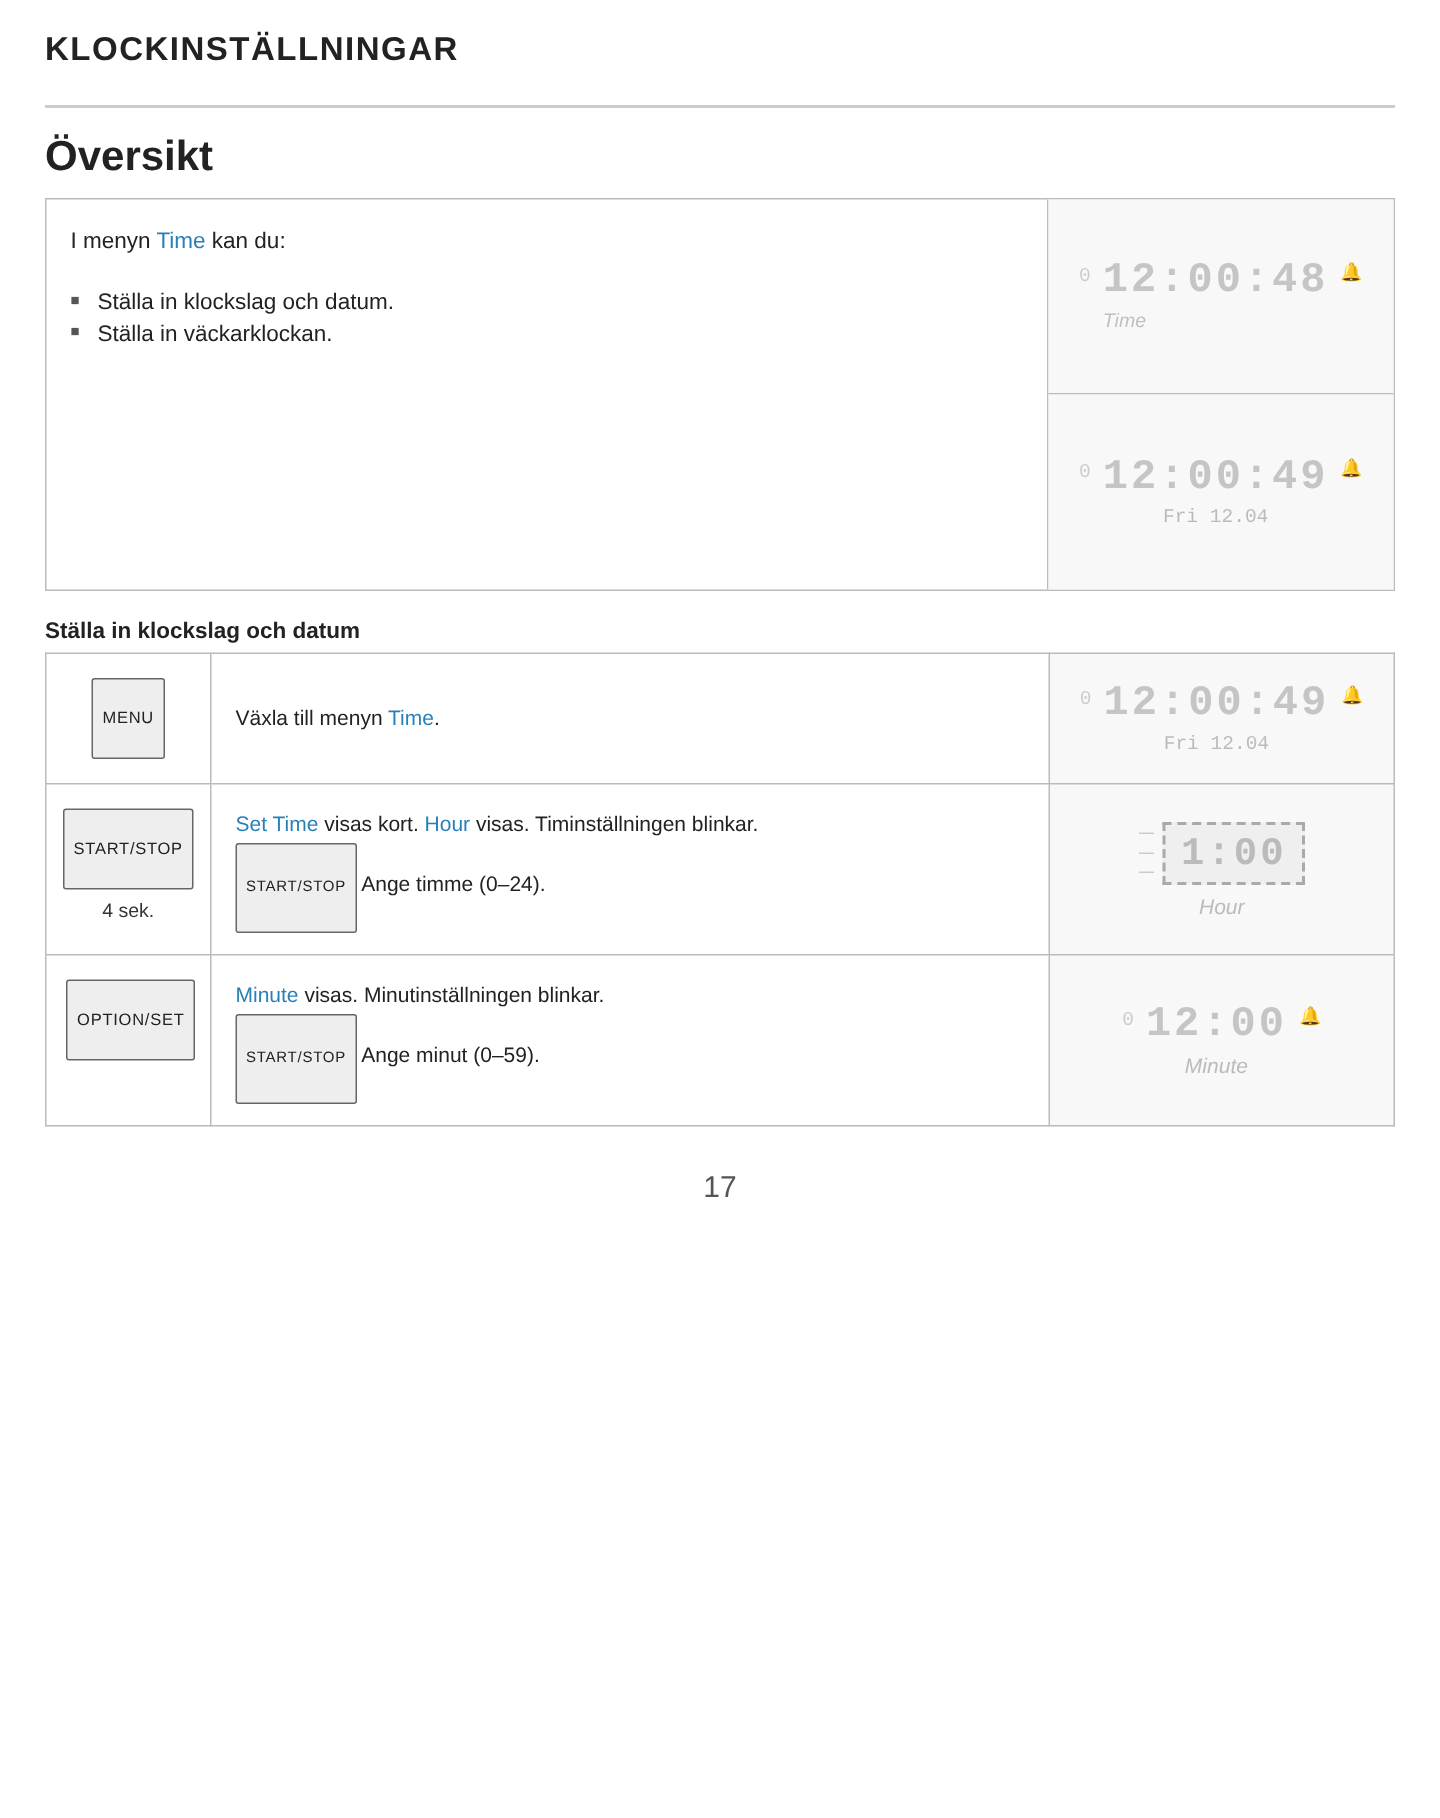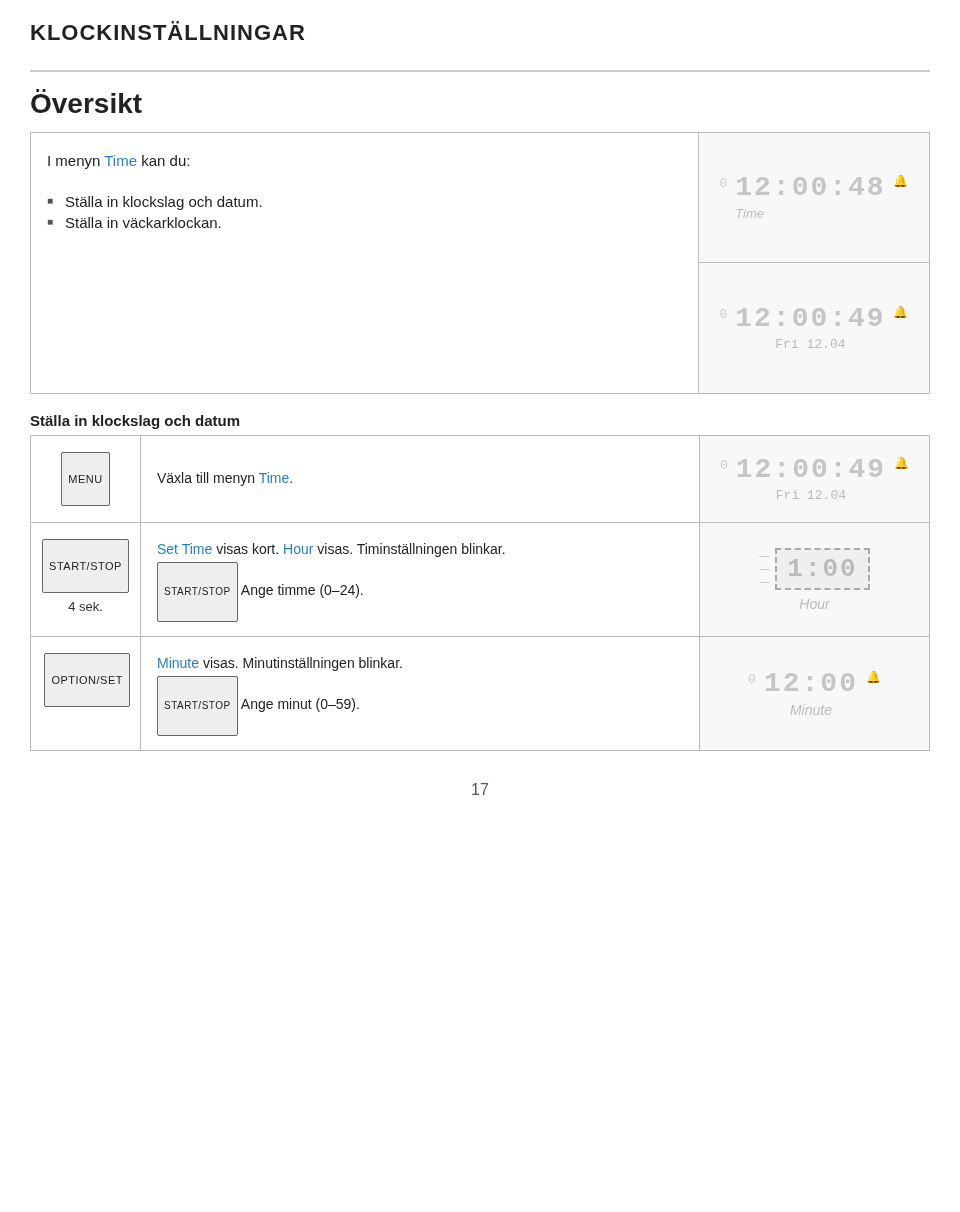--- a/index.html
+++ b/index.html
@@ -48,21 +48,21 @@
       background: #eee;
       border-radius: 2px;
       letter-spacing: 0.5px;
       color: #222;
     }
     @keyframes blink {
       50% { opacity: 0.3; }
     }
     .page-number {
       text-align: center;
-      font-size: 16px;
+      font-size: 20px;
       color: #555;
       margin-top: 30px;
     }
     .main-table {
       width: 100%;
       border-collapse: collapse;
     }
     .main-table td {
       border: 1px solid #bbb;
       vertical-align: middle;

